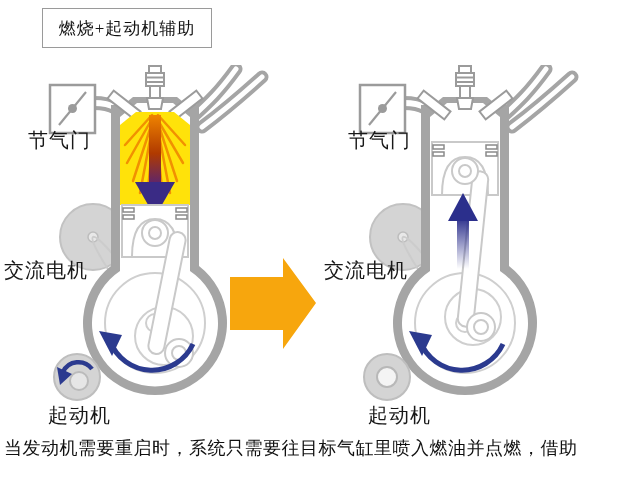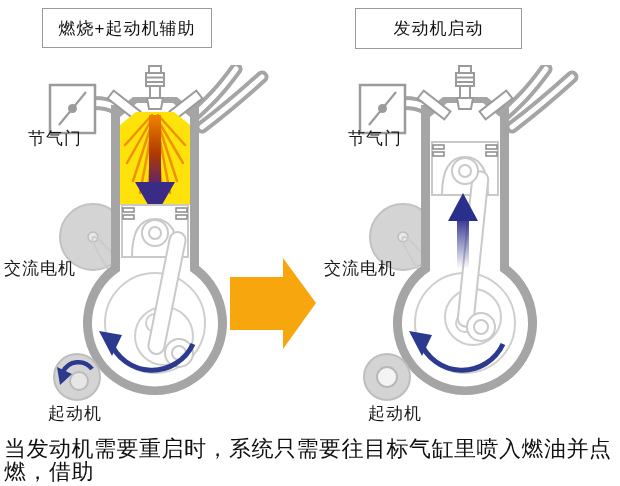--- a/index.html
+++ b/index.html
@@ -1,43 +1,40 @@
 <!DOCTYPE html>
 <html><head>
 <meta charset="utf-8">
 <style>
   html,body{margin:0;padding:0;background:#ffffff;}
   #stage{
     position:relative;width:620px;height:486px;background:#ffffff;overflow:hidden;
-    font-family:Liberation Sans, sans-serif;color:#161616;
+    font-family:Liberation Serif, serif;color:#161616;
   }
   .title-box{
     position:absolute;border:1px solid #9a9a9a;background:#ffffff;
     display:flex;align-items:center;justify-content:center;
     font-size:17px;letter-spacing:1px;color:#111;box-sizing:border-box;
   }
   .part-label{
-    position:absolute;font-size:17px;color:#181818;letter-spacing:1px;white-space:nowrap;
+    position:absolute;font-size:20px;color:#181818;letter-spacing:1px;white-space:nowrap;
   }
   .engine-svg{position:absolute;}
   #caption{
     position:absolute;left:4px;top:437px;width:614px;
-    font-size:22px;line-height:23px;color:#101010;letter-spacing:0.5px;
+    font-size:18px;line-height:23px;color:#101010;letter-spacing:0.5px;
   }
 </style>
 </head>
 <body>
 
 <div id="stage">
 
   <div class="title-box" style="left:42px;top:8px;width:170px;height:40px;">
     <span>燃烧+起动机辅助</span>
-  </div>
-  <div class="title-box" style="left:355px;top:8px;width:167px;height:41px;">
-    <span>发动机启动</span>
   </div>
 
   <svg class="engine-svg" style="left:30px;top:65px;" width="250" height="345" viewBox="0 0 250 345">
     <defs>
       <linearGradient id="flameShaft" x1="0" y1="0" x2="0" y2="1">
         <stop offset="0" stop-color="#EF8300"></stop>
         <stop offset="0.55" stop-color="#B03A00"></stop>
         <stop offset="1" stop-color="#5A2470"></stop>
       </linearGradient>
     </defs>

